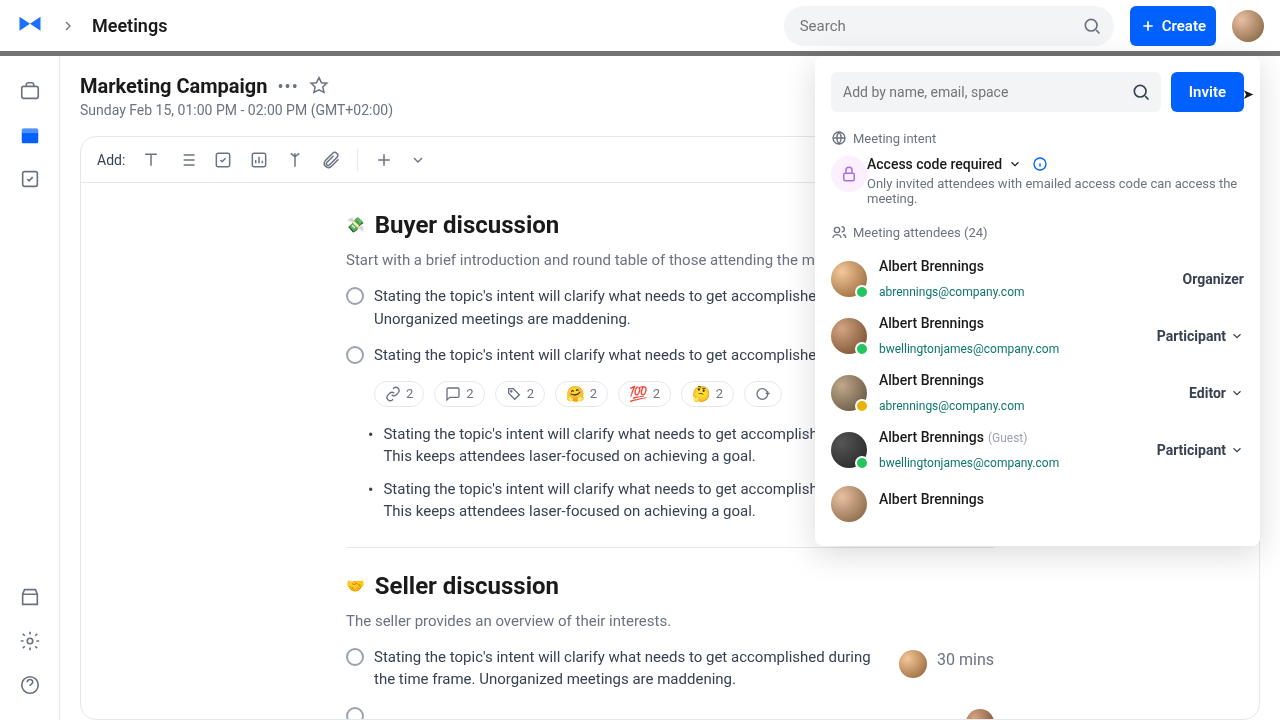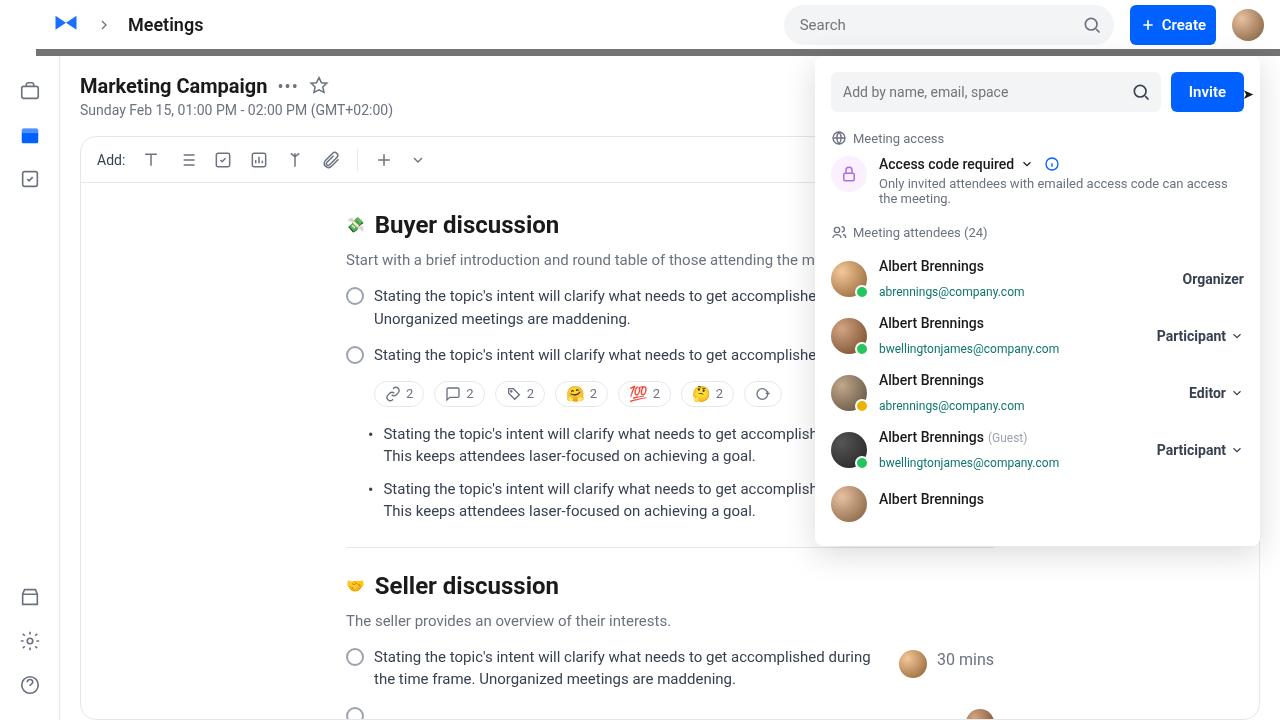--- a/index.html
+++ b/index.html
@@ -1,18 +1,18 @@
 <!DOCTYPE html>
 <html><head>
 <meta charset="utf-8">
 <style>
 * { margin: 0; padding: 0; box-sizing: border-box; font-family: -apple-system, BlinkMacSystemFont, "Segoe UI", Roboto, sans-serif; }
 body { width: 1280px; height: 720px; overflow: hidden; background: #fff; color: #1a1a1a; }
 
-.topbar { height: 56px; display: flex; align-items: center; padding: 0 16px; gap: 16px; border-bottom: 7px solid #737373; margin-left: 36px; }
+.topbar { height: 56px; display: flex; align-items: center; padding: 0 16px; gap: 16px; border-bottom: 5px solid #737373; }
 .logo { width: 28px; height: 28px; color: #0061fe; }
 .chevron { color: #6b7280; }
 .breadcrumb-title { font-size: 18px; font-weight: 600; }
 .topbar-spacer { flex: 1; }
 .search-wrap { position: relative; width: 330px; }
 .search-input { width: 100%; height: 40px; border: none; background: #f3f4f6; border-radius: 20px; padding: 0 40px 0 16px; font-size: 15px; color: #6b7280; }
 .search-icon-top { position: absolute; right: 12px; top: 10px; color: #6b7280; }
 .create-btn { background: #0061fe; color: #fff; border: none; height: 40px; padding: 0 10px; border-radius: 6px; font-size: 15px; font-weight: 600; display: flex; align-items: center; gap: 6px; cursor: pointer; }
 .avatar { width: 32px; height: 32px; border-radius: 50%; background: #d4a574; }
 .avatar-sm { width: 36px; height: 36px; border-radius: 50%; }
@@ -67,21 +67,21 @@
 .row-right { margin-left: 20px; display: flex; align-items: flex-start; gap: 10px; margin-top: 4px; }
 
 
 .popover { position: absolute; right: 20px; top: 0; width: 445px; background: #fff; box-shadow: 0 8px 32px rgba(0,0,0,0.15); border-radius: 8px; padding: 16px; z-index: 100; }
 .popover-search-row { display: flex; gap: 10px; margin-bottom: 18px; }
 .popover-search-wrap { position: relative; flex: 1; }
 .popover-search { width: 100%; height: 40px; background: #f3f4f6; border: none; border-radius: 6px; padding: 0 36px 0 12px; font-size: 14px; color: #6b7280; }
 .popover-search-icon { position: absolute; right: 10px; top: 10px; color: #374151; }
 .send-invite-btn { background: #0061fe; color: #fff; border: none; height: 40px; padding: 0 18px; border-radius: 6px; font-size: 15px; font-weight: 600; cursor: pointer; }
 .popover-section-label { font-size: 13px; color: #6b7280; display: flex; align-items: center; gap: 6px; margin-bottom: 10px; }
-.access-row { display: flex; gap: 12px; margin-bottom: 18px; }
+.access-row { display: flex; gap: 0; margin-bottom: 18px; }
 .access-icon-wrap { width: 36px; height: 36px; border-radius: 50%; background: #faf0ff; display: flex; align-items: center; justify-content: center; color: #b06ae8; flex-shrink: 0; }
 .access-title { font-size: 14px; font-weight: 500; display: flex; align-items: center; gap: 6px; }
 .access-desc { font-size: 13px; color: #6b7280; margin-top: 4px; }
 .info-icon { color: #0061fe; margin-left: 4px; }
 .attendee-row { display: flex; align-items: center; gap: 12px; padding: 8px 0; }
 .attendee-avatar { width: 36px; height: 36px; border-radius: 50%; flex-shrink: 0; position: relative; }
 .status-badge { position: absolute; bottom: -2px; right: -2px; width: 14px; height: 14px; border-radius: 50%; border: 2px solid #fff; }
 .status-green { background: #22c55e; }
 .status-yellow { background: #eab308; }
 .attendee-info { flex: 1; }
@@ -379,21 +379,21 @@
               </svg>
             </div>
         </div>
         <button class="send-invite-btn">Invite</button>
       </div>
       <div class="popover-section-label">
         <svg width="16" height="16" viewBox="0 0 24 24" fill="none" stroke="currentColor" stroke-width="2">
             <circle cx="12" cy="12" r="9"></circle>
             <path d="M3 12h18M12 3a14 14 0 010 18M12 3a14 14 0 000 18"></path>
           </svg>
-        <span>Meeting access</span>
+        <span>Meeting intent</span>
       </div>
       <div class="access-row">
         <div class="access-icon-wrap">
             <svg width="18" height="18" viewBox="0 0 24 24" fill="none" stroke="currentColor" stroke-width="2">
               <rect x="5" y="11" width="14" height="10" rx="2"></rect>
               <path d="M8 11V7a4 4 0 018 0v4"></path>
             </svg>
           </div>
         <div style="flex:1;">
           <div class="access-title">

